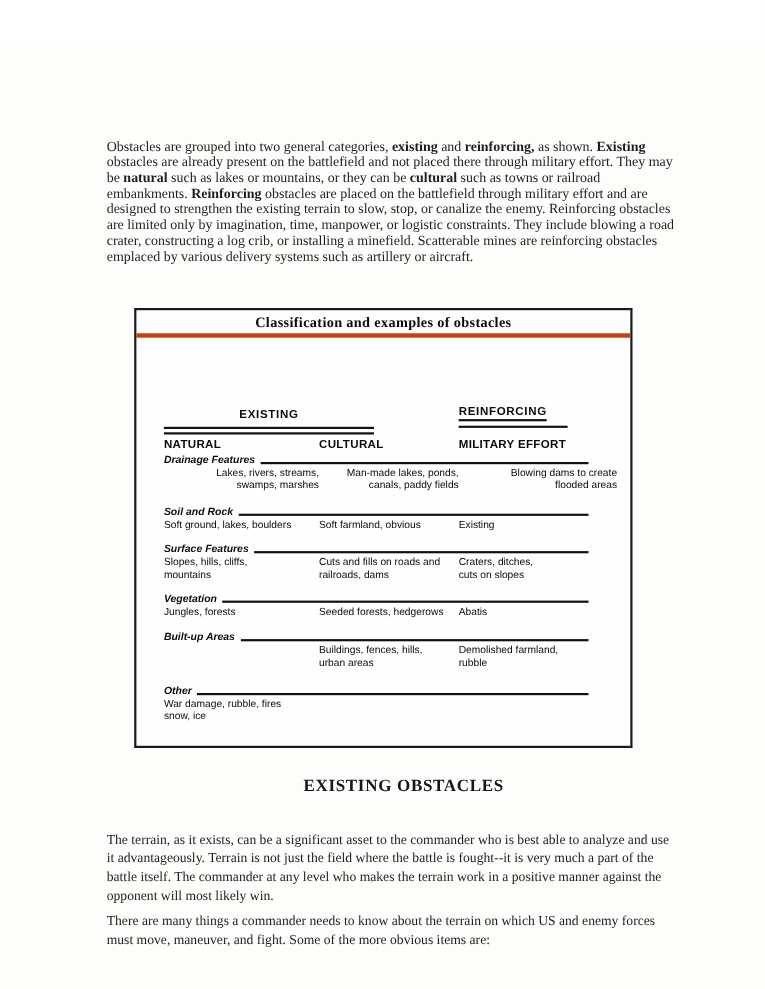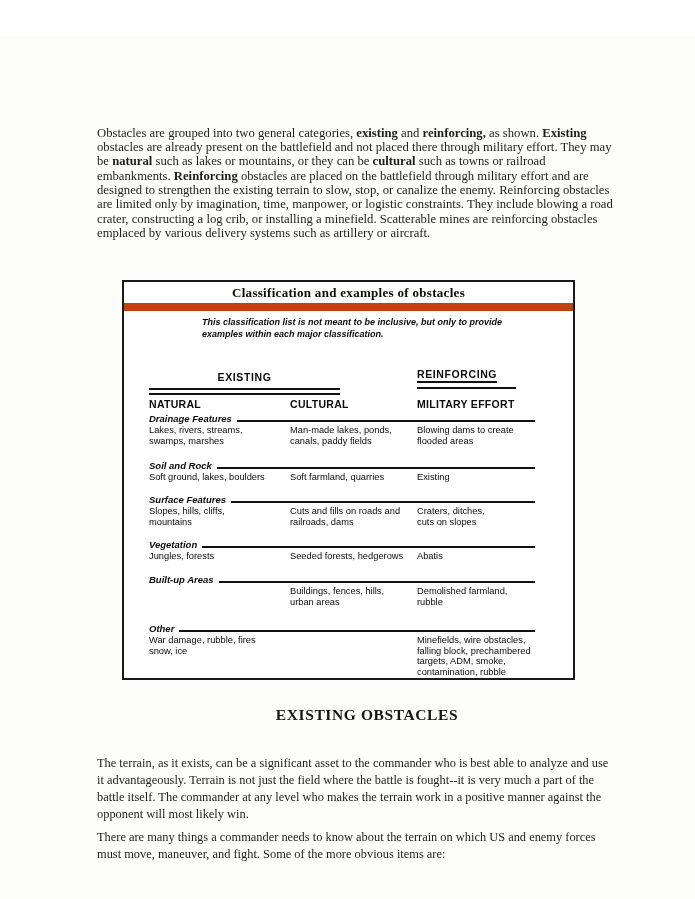--- a/index.html
+++ b/index.html
@@ -24,21 +24,21 @@
     letter-spacing:0.6px;color:#161616;
   }
 
   .figure{
     position:absolute;left:122px;top:244px;
     width:453px;height:400px;box-sizing:border-box;
     border:2px solid #1a1a1a;background:#fefefe;
     font-family:"Liberation Sans", sans-serif;color:#0b0b0b;
   }
   .fig-title{
-    height:21px;border-bottom:8px solid #c2410c;
+    height:21px;border-bottom:4px solid #c2410c;
     text-align:center;font-family:"Liberation Serif", serif;
     font-weight:bold;font-size:13px;line-height:21px;letter-spacing:0.3px;
   }
   .fig-note{
     position:absolute;left:78px;top:35px;
     font-size:9px;font-weight:bold;font-style:italic;
     line-height:11.5px;white-space:pre-line;
   }
   .grp-e{
     position:absolute;left:25px;top:89px;width:191px;
@@ -63,34 +63,32 @@
   .sec-label{
     font-style:italic;font-weight:bold;font-size:9.5px;
     white-space:nowrap;padding-right:5px;line-height:11px;
   }
   .sec-rule{flex:1;border-bottom:2px solid #111;margin-bottom:2px;}
   .cells{
     width:412px;margin-top:1px;
     display:grid;grid-template-columns:141px 127px 144px;
     font-size:9.3px;line-height:11px;white-space:pre-line;
   }
-  .s1{top:131px;} .s2{top:178px;} .s3{top:212px;} .s4{top:257px;} .s5{top:292px;} .s6{top:341px;}
+  .s1{top:131px;text-align:right;} .s2{top:178px;} .s3{top:212px;} .s4{top:257px;} .s5{top:292px;} .s6{top:341px;}
   .s6 .cells{line-height:10.5px;}
 </style>
 </head>
 <body>
 
 <div class="page">
 
   <p class="para p1"><span>Obstacles are grouped into two general categories, </span><b>existing</b><span> and </span><b>reinforcing,</b><span> as shown. </span><b>Existing</b><span> obstacles are already present on the battlefield and not placed there through military effort. They may be </span><b>natural</b><span> such as lakes or mountains, or they can be </span><b>cultural</b><span> such as towns or railroad embankments. </span><b>Reinforcing</b><span> obstacles are placed on the battlefield through military effort and are designed to strengthen the existing terrain to slow, stop, or canalize the enemy. Reinforcing obstacles are limited only by imagination, time, manpower, or logistic constraints. They include blowing a road crater, constructing a log crib, or installing a minefield. Scatterable mines are reinforcing obstacles emplaced by various delivery systems such as artillery or aircraft.</span></p>
 
   <div class="figure">
     <div class="fig-title">Classification and examples of obstacles</div>
-    <div class="fig-note">This classification list is not meant to be inclusive, but only to provide
-examples within each major classification.</div>
 
     <div class="grp-e">
       <span>EXISTING</span>
       <div class="dbl"></div>
     </div>
     <div class="grp-r">
       <span class="txt">REINFORCING</span>
       <div class="thick"></div>
     </div>
 
@@ -115,21 +113,21 @@
       </div>
     </div>
 
     <div class="section s2">
       <div class="sec-row">
         <span class="sec-label">Soil and Rock</span>
         <span class="sec-rule"></span>
       </div>
       <div class="cells">
         <span>Soft ground, lakes, boulders</span>
-        <span>Soft farmland, quarries</span>
+        <span>Soft farmland, obvious</span>
         <span>Existing</span>
       </div>
     </div>
 
     <div class="section s4">
       <div class="sec-row">
         <span class="sec-label">Vegetation</span>
         <span class="sec-rule"></span>
       </div>
       <div class="cells">
@@ -170,24 +168,20 @@
 
     <div class="section s6">
       <div class="sec-row">
         <span class="sec-label">Other</span>
         <span class="sec-rule"></span>
       </div>
       <div class="cells">
         <span>War damage, rubble, fires
 snow, ice</span>
         <span></span>
-        <span>Minefields, wire obstacles,
-falling block, prechambered
-targets, ADM, smoke,
-contamination, rubble</span>
       </div>
     </div>
   </div>
 
   <div class="heading">EXISTING OBSTACLES</div>
 
   <p class="para p2">The terrain, as it exists, can be a significant asset to the commander who is best able to analyze and use it advantageously. Terrain is not just the field where the battle is fought--it is very much a part of the battle itself. The commander at any level who makes the terrain work in a positive manner against the opponent will most likely win.</p>
   <p class="para p3">There are many things a commander needs to know about the terrain on which US and enemy forces must move, maneuver, and fight. Some of the more obvious items are:</p>
 
 </div>

